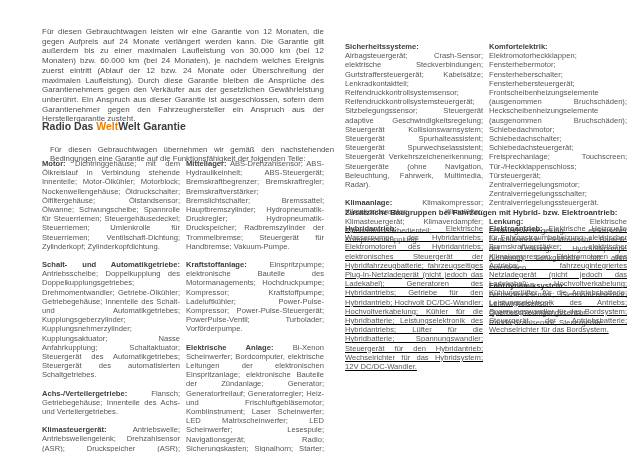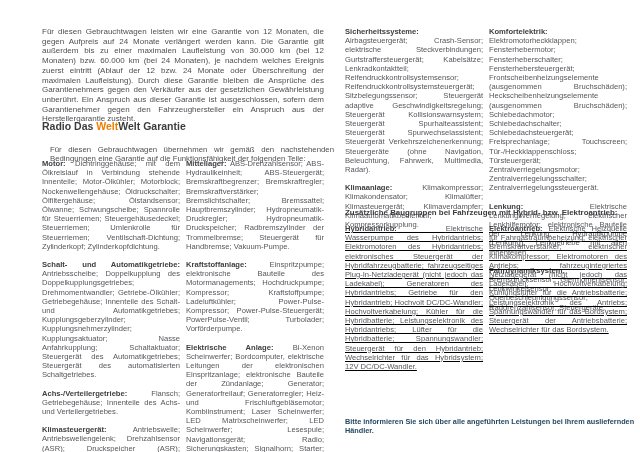--- a/index.html
+++ b/index.html
@@ -28,21 +28,21 @@
 
   .cols { display: flex; gap: 6px; }
   .col { width: 138px; }
   .entry {
     font-size: 7.6px; line-height: 9.2px; text-align: justify;
     color: #55565a; margin: 0 0 9px 0;
   }
   .entry b { color: #3f4043; }
 
   .left-cols  { position: absolute; left: 42px;  top: 159px; width: 282px; }
-  .right-cols { position: absolute; left: 345px; top: 27px;  width: 282px; }
+  .right-cols { position: absolute; left: 345px; top: 42px;  width: 282px; }
 
   .hybrid-heading {
     position: absolute; left: 345px; top: 208px; width: 286px;
     font-size: 7.9px; font-weight: bold; color: #3b3c3e; margin: 0;
   }
   .hybrid-cols { position: absolute; left: 345px; top: 224px; width: 282px; text-decoration: underline; }
 
   .footer-note {
     position: absolute; left: 345px; top: 417px; width: 290px;
     font-size: 7.3px; line-height: 9px; font-weight: bold;
@@ -92,15 +92,14 @@
 
   <div class="cols hybrid-cols">
     <div class="col">
       <p class="entry"><b>Hybridantrieb:</b> <span>Elektrische Wasserpumpe des Hybridantriebs; Elektromotoren des Hybridantriebs; elektronisches Steuergerät der Hybridfahrzeugbatterie; fahrzeugseitiges Plug-In-Netzladegerät (nicht jedoch das Ladekabel); Generatoren des Hybridantriebs; Getriebe für den Hybridantrieb; Hochvolt DC/DC-Wandler; Hochvoltverkabelung; Kühler für die Hybridbatterie; Leistungselektronik des Hybridantriebs; Lüfter für die Hybridbatterie; Spannungswandler; Steuergerät für den Hybridantrieb; Wechselrichter für das Hybridsystem; 12V DC/DC-Wandler.</span></p>
     </div>
     <div class="col">
       <p class="entry"><b>Elektroantrieb:</b> <span>Elektrische Heizquelle für Fahrgastraumbeheizung; elektrischer Bremskraftverstärker; elektrischer Klimakompressor; Elektromotoren des Antriebs; fahrzeugintegriertes Netzladegerät (nicht jedoch das Ladekabel); Hochvoltverkabelung; Kühlungslüfter für die Antriebsbatterie; Leistungselektronik des Antriebs; Spannungswandler für das Bordsystem; Steuergerät der Antriebsbatterie; Wechselrichter für das Bordsystem.</span></p>
     </div>
   </div>
 
-  <p class="footer-note">Bitte informieren Sie sich über alle angeführten Leistungen bei Ihrem ausliefernden Händler.</p>
 
 </div>
 
 </body></html>

